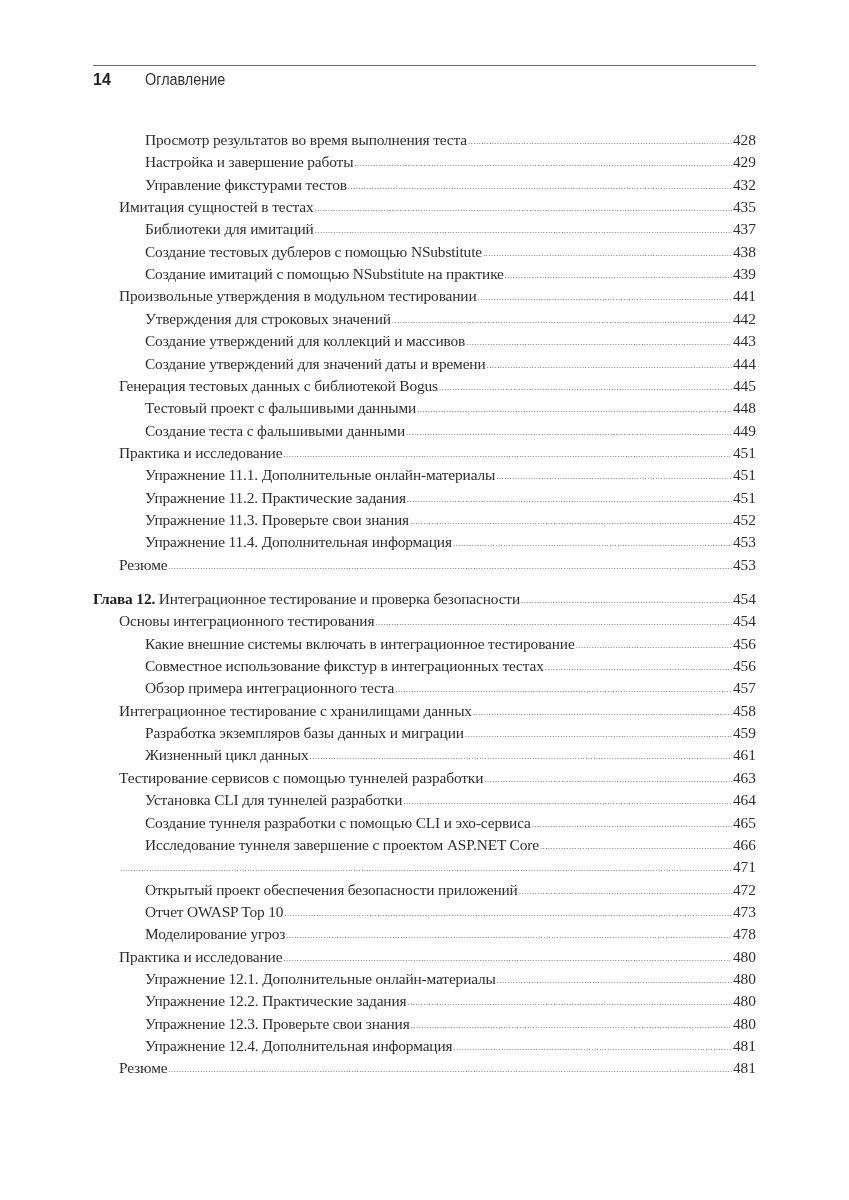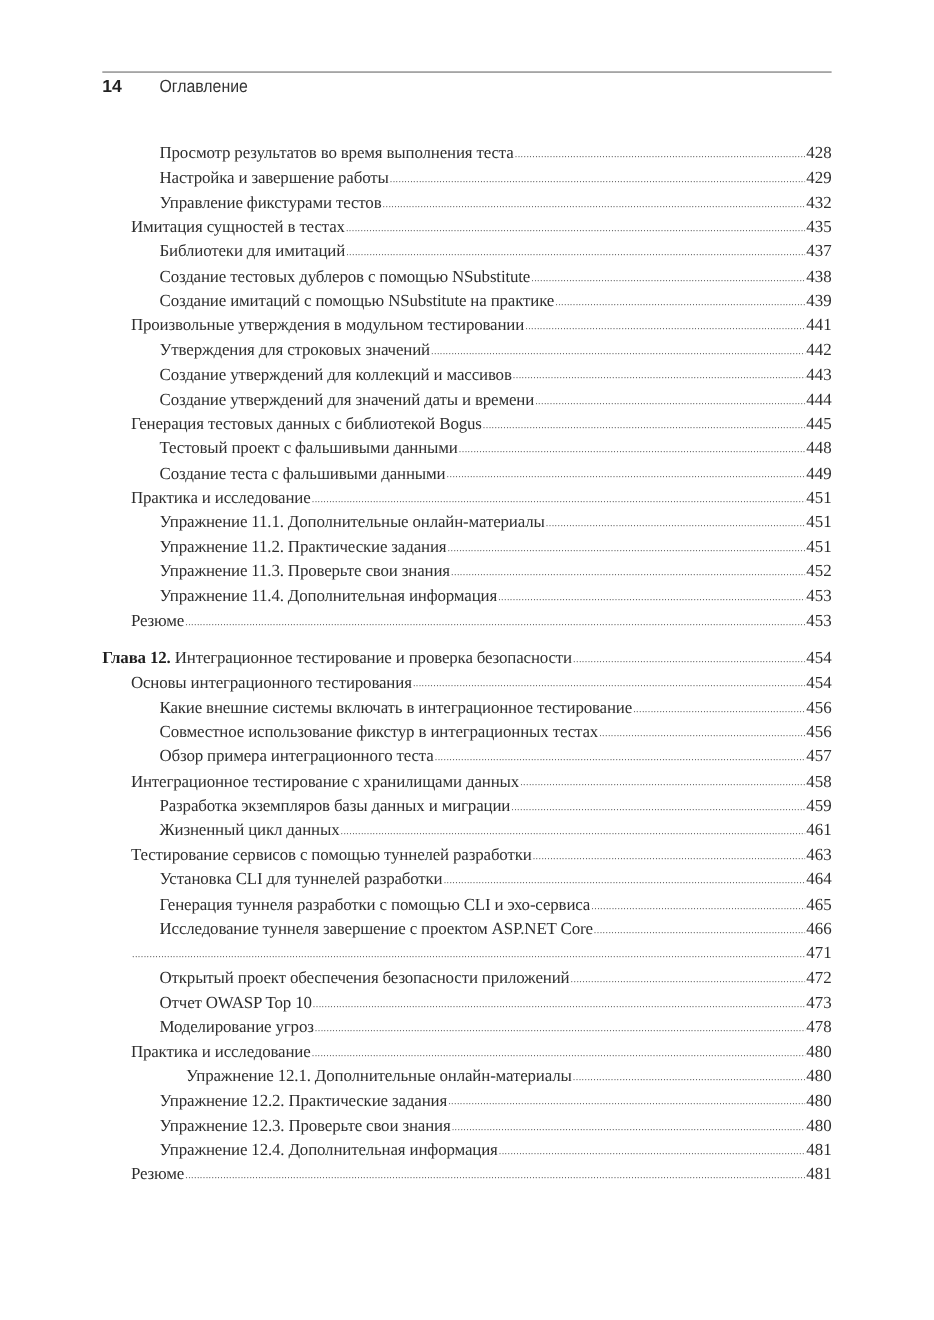--- a/index.html
+++ b/index.html
@@ -191,21 +191,21 @@
       <span class="title">Тестирование сервисов с помощью туннелей разработки</span>
       <span class="leader"></span>
       <span class="page">463</span>
     </div>
     <div class="entry" style="left: 145px; top: 660.15px; justify-content: center;">
       <span class="title">Установка CLI для туннелей разработки</span>
       <span class="leader"></span>
       <span class="page">464</span>
     </div>
     <div class="entry" style="left: 145px; top: 682.5px;">
-      <span class="title">Генерация туннеля разработки с помощью CLI и эхо-сервиса</span>
+      <span class="title">Создание туннеля разработки с помощью CLI и эхо-сервиса</span>
       <span class="leader"></span>
       <span class="page">465</span>
     </div>
     <div class="entry" style="left: 145px; top: 704.85px;">
       <span class="title">Исследование туннеля завершение с проектом ASP.NET Core</span>
       <span class="leader"></span>
       <span class="page">466</span>
     </div>
     <div class="entry" style="left: 119px; top: 727.2px;">
       <span class="leader"></span>
@@ -224,21 +224,21 @@
     <div class="entry" style="left: 145px; top: 794.25px;">
       <span class="title">Моделирование угроз</span>
       <span class="leader"></span>
       <span class="page">478</span>
     </div>
     <div class="entry" style="left: 119px; top: 816.6px;">
       <span class="title">Практика и исследование</span>
       <span class="leader"></span>
       <span class="page">480</span>
     </div>
-    <div class="entry" style="left: 145px; top: 838.95px; margin-left: 24px;">
+    <div class="entry" style="left: 145px; top: 838.95px;">
       <span class="title">Упражнение 12.1. Дополнительные онлайн-материалы</span>
       <span class="leader"></span>
       <span class="page">480</span>
     </div>
     <div class="entry" style="left: 145px; top: 861.3px;">
       <span class="title">Упражнение 12.2. Практические задания</span>
       <span class="leader"></span>
       <span class="page">480</span>
     </div>
     <div class="entry" style="left: 145px; top: 883.65px;">

